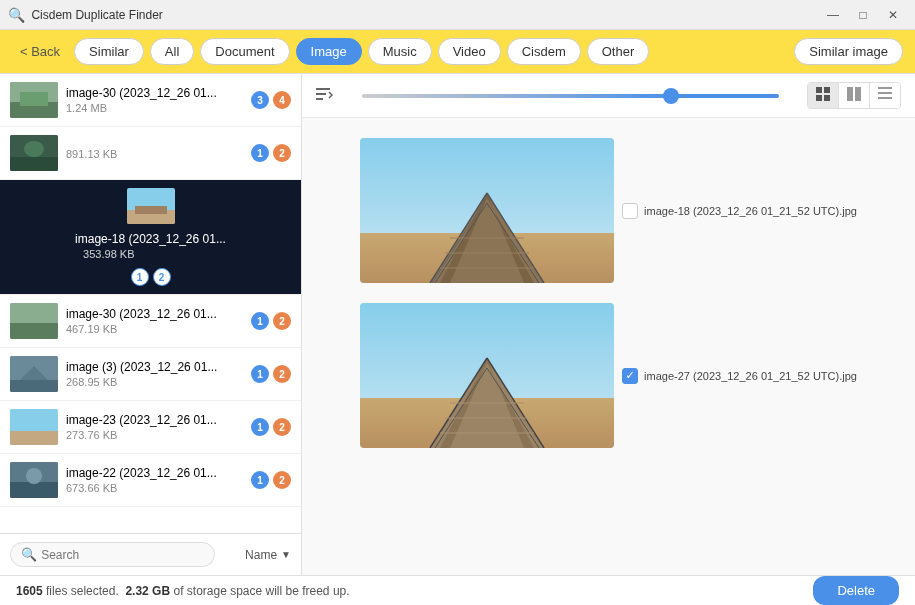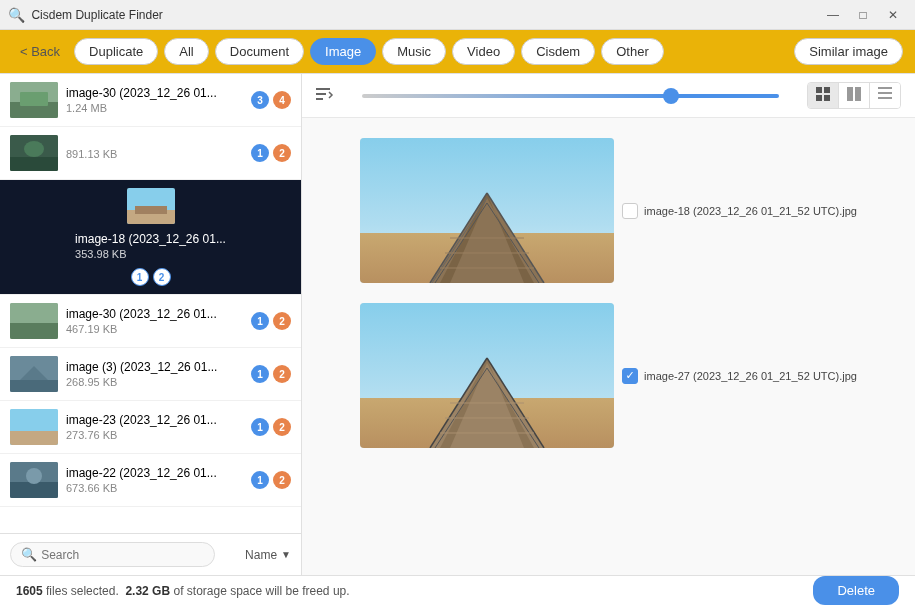--- a/index.html
+++ b/index.html
@@ -6,39 +6,39 @@
     body { font-family: -apple-system, BlinkMacSystemFont, 'Segoe UI', sans-serif; font-size: 13px; background: #f5f5f5; width: 915px; height: 605px; overflow: hidden; display: flex; flex-direction: column; }
 
     
     .title-bar { display: flex; align-items: center; justify-content: space-between; background: #f0f0f0; padding: 0 8px; height: 30px; border-bottom: 1px solid #ddd; flex-shrink: 0; }
     .title-bar-left { display: flex; align-items: center; gap: 6px; }
     .title-bar-title { font-size: 12px; color: #333; }
     .title-bar-controls { display: flex; gap: 2px; }
     .title-btn { width: 28px; height: 20px; border: none; background: transparent; cursor: pointer; font-size: 12px; color: #555; display: flex; align-items: center; justify-content: center; border-radius: 3px; }
 
     
-    .toolbar { display: flex; align-items: center; gap: 6px; padding: 8px 12px; background: #eab308; border-bottom: 1px solid #e0e0e0; flex-shrink: 0; flex-wrap: wrap; }
+    .toolbar { display: flex; align-items: center; gap: 6px; padding: 8px 12px; background: #fde047; border-bottom: 1px solid #e0e0e0; flex-shrink: 0; flex-wrap: wrap; }
     .back-btn { background: none; border: none; color: #555; cursor: pointer; font-size: 13px; padding: 4px 8px; }
     .tab-btn { padding: 5px 14px; border: 1px solid #ccc; border-radius: 16px; background: white; cursor: pointer; font-size: 13px; color: #333; white-space: nowrap; }
     .tab-btn.active { background: #4a90e8; color: white; border-color: #4a90e8; }
     .similar-image-btn { padding: 5px 14px; border: 1px solid #ccc; border-radius: 16px; background: white; cursor: pointer; font-size: 13px; color: #333; margin-left: auto; }
 
     
     .main { display: flex; flex: 1; overflow: hidden; }
 
     
     .left-panel { width: 302px; display: flex; flex-direction: column; border-right: 1px solid #e0e0e0; background: white; flex-shrink: 0; }
     .file-list { flex: 1; overflow-y: auto; }
     .file-item { display: flex; align-items: center; padding: 8px 10px; border-bottom: 1px solid #f0f0f0; cursor: pointer; gap: 8px; }
     .file-item.selected { background: #0f172a; color: white; flex-direction: column; }
     .file-info { flex: 1; min-width: 0; }
     .file-name { font-size: 12px; font-weight: 500; white-space: nowrap; overflow: hidden; text-overflow: ellipsis; }
     .file-item.selected .file-name { color: white; }
     .file-size { font-size: 11px; color: #888; margin-top: 2px; }
-    .file-item.selected .file-size { color: rgba(255,255,255,0.8); }
+    .file-item.selected .file-size { color: rgba(255,255,255,0.8); margin-left: 8px; }
     .file-badges { display: flex; gap: 4px; align-items: center; }
     .badge { width: 18px; height: 18px; border-radius: 50%; display: flex; align-items: center; justify-content: center; font-size: 10px; font-weight: bold; color: white; }
     .badge-blue { background: #4a90e8; }
     .badge-orange { background: #e8834a; }
     .badge-white { background: white; color: #4a90e8; border: 1px solid #4a90e8; }
 
     
     .file-list::-webkit-scrollbar { width: 4px; }
     .file-list::-webkit-scrollbar-thumb { background: #ccc; border-radius: 2px; }
 
@@ -91,21 +91,21 @@
   </div>
   <div class="title-bar-controls">
     <button class="title-btn">—</button>
     <button class="title-btn">□</button>
     <button class="title-btn close">✕</button>
   </div>
 </div>
 
 <div class="toolbar">
   <button class="back-btn">&lt; Back</button>
-  <button class="tab-btn">Duplicate</button>
+  <button class="tab-btn">Similar</button>
   <button class="tab-btn">All</button>
   <button class="tab-btn">Document</button>
   <button class="tab-btn active">Image</button>
   <button class="tab-btn">Music</button>
   <button class="tab-btn">Video</button>
   <button class="tab-btn">Cisdem</button>
   <button class="tab-btn">Other</button>
   <button class="similar-image-btn">Similar image</button>
 </div>
 

